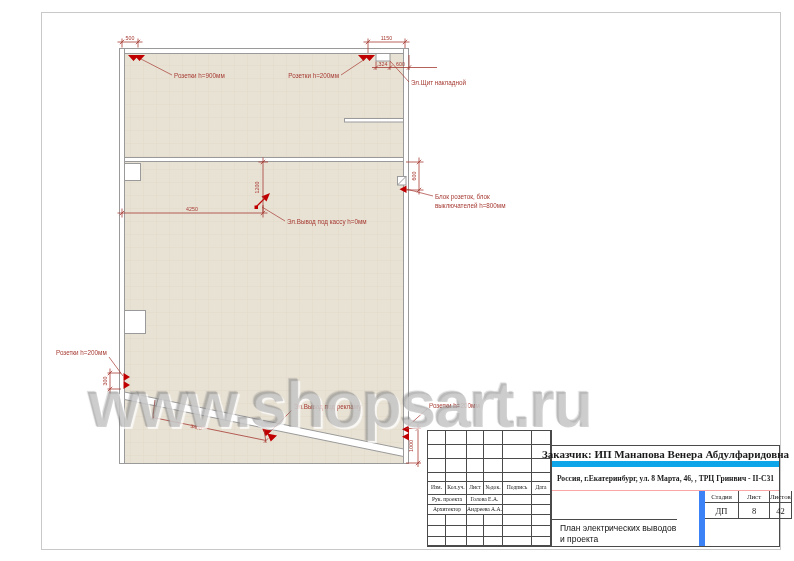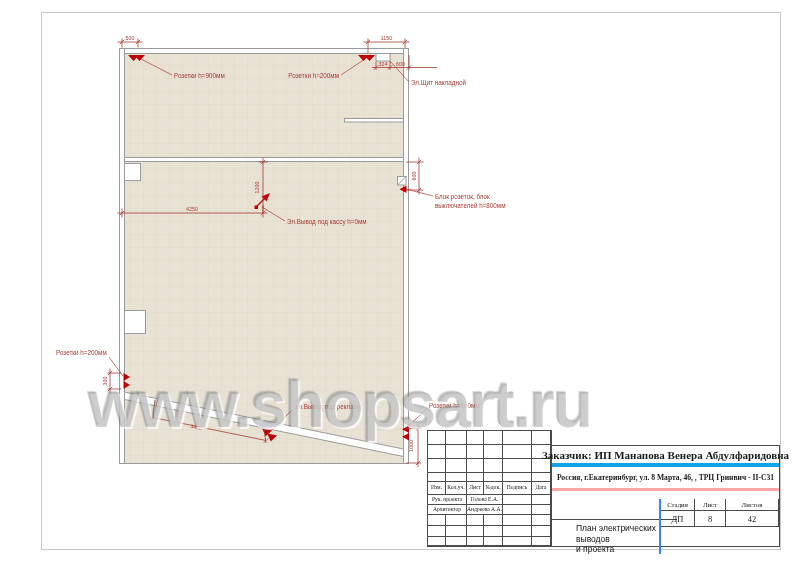--- a/index.html
+++ b/index.html
@@ -18,35 +18,35 @@
   .tb *{box-sizing:border-box}
   .lt{position:absolute;left:0;top:0;width:125px;height:117px;border:1px solid #4a4a4a;
       display:grid;grid-template-columns:18px 21px 17px 19px 29px 1fr;
       grid-template-rows:14px 14px 14px 9px 13px 10px 10px 11px 11px 1fr}
   .lt div{border-right:1px solid #4a4a4a;border-bottom:1px solid #4a4a4a;
       font-size:5.6px;line-height:1;display:flex;align-items:center;justify-content:center;
       white-space:nowrap;overflow:visible}
   .sp2{grid-column:span 2}
   .rt{position:absolute;left:125px;top:15px;width:228px;height:102px;
       border:1px solid #4a4a4a;border-left:none}
-  .cust{height:21px;border-bottom:4px solid #0ea5e9;display:flex;align-items:center;
+  .cust{height:21px;border-bottom:6px solid #0ea5e9;display:flex;align-items:center;
         justify-content:center;font-size:11px;font-weight:bold;white-space:nowrap}
-  .addr{height:24px;border-bottom:3px solid #fca5a5;display:flex;align-items:center;
+  .addr{height:24px;border-bottom:1px solid #fca5a5;display:flex;align-items:center;
         justify-content:center;font-size:7.6px;font-weight:bold;white-space:nowrap}
   .lower{position:relative;height:55px}
-  .stage{position:absolute;right:0;top:8px;width:120px;height:100%;border-left:2px solid #3b82f6;
+  .stage{position:absolute;right:0;top:0;width:80px;height:100%;border-left:6px solid #3b82f6;
          display:grid;grid-template-columns:34px 31px 1fr;grid-template-rows:12px 16px 1fr}
   .stage div{border-right:1px solid #4a4a4a;border-bottom:1px solid #4a4a4a;
          display:flex;align-items:center;justify-content:center}
   .stage .h{font-size:6.8px}
   .stage .v{font-size:8.5px}
   .stage .e{grid-column:span 3;border:none}
   .ptitle{position:absolute;left:0;top:28px;width:125px;height:27px;border-top:1px solid #4a4a4a;
           font-family:"Liberation Sans",sans-serif;font-size:8.5px;line-height:1.25;
-          padding:3px 0 0 24px;color:#111}
+          padding:3px 0 0 8px;color:#111}
   
   .ann{font-family:"Liberation Sans",sans-serif;font-size:6.3px;fill:#a63a32}
   .dim{font-family:"Liberation Sans",sans-serif;font-size:5.3px;fill:#a63a32}
 </style>
 </head>
 <body>
 
 <div class="sheet"></div>
 
 <svg class="plan" width="794" height="561" viewBox="0 0 794 561">

